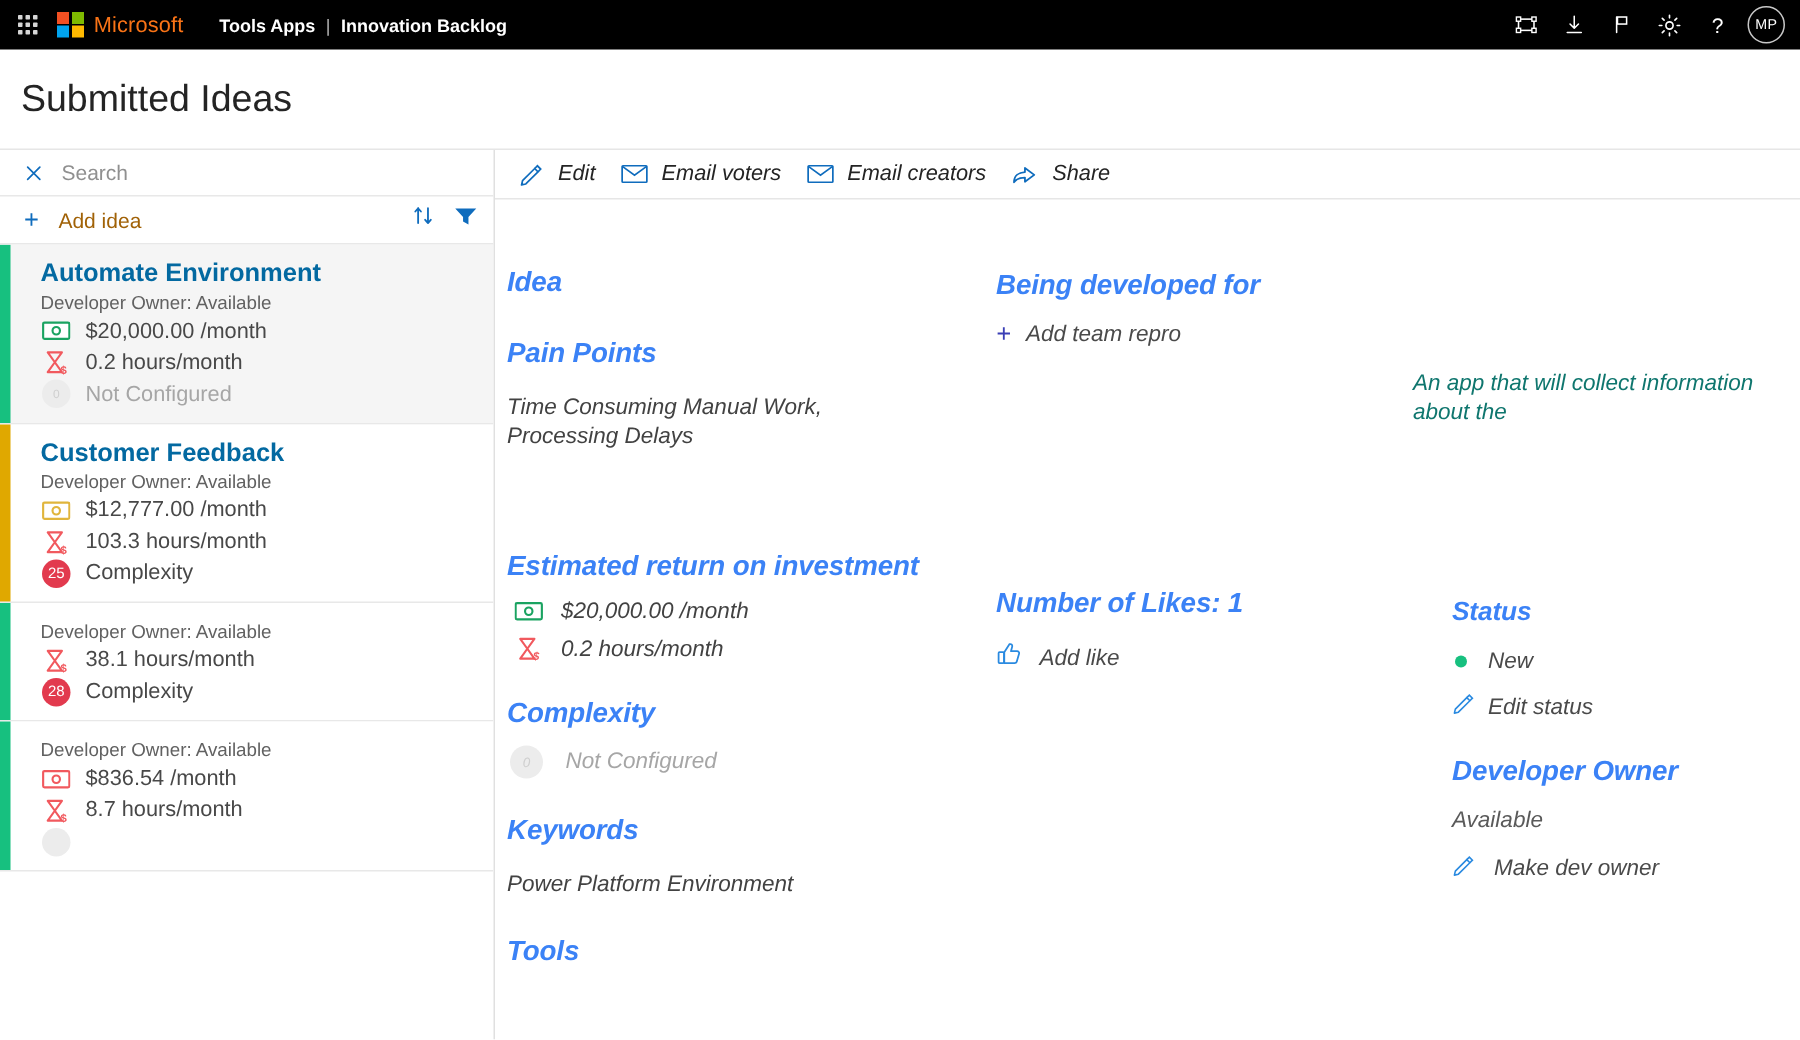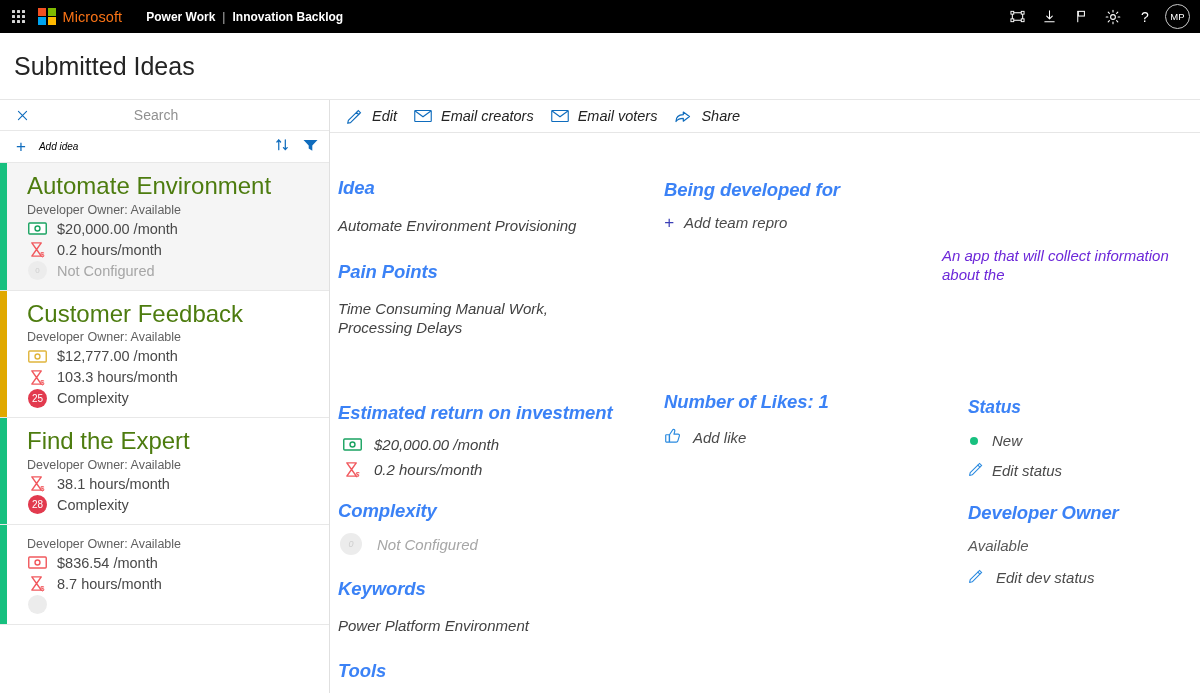--- a/index.html
+++ b/index.html
@@ -76,43 +76,43 @@
     overflow: hidden;
   }
   .search-row {
     height: 31px; display: flex; align-items: center;
     border-bottom: 1px solid #e8e8e8;
     padding-left: 16px; gap: 12px;
   }
   .x-icon { color: #0f6cbd; font-size: 15px; line-height: 1; display:flex; }
   .search-input {
     border: none; outline: none; font-size: 14px; color: #616161;
-    font-family: "Liberation Sans", sans-serif; background: transparent; width: 230px; text-align: center;
+    font-family: "Liberation Sans", sans-serif; background: transparent; width: 230px;
   }
   .search-input::placeholder { color: #909090; }
 
   .addrow {
     height: 32px; display: flex; align-items: center;
     border-bottom: 1px solid #e8e8e8;
     padding: 0 10px 0 16px; position: relative;
   }
   .plus-icon { color: #0f6cbd; font-size: 17px; line-height: 1; font-weight: 300; }
-  .addrow-label { font-size: 10px; color: #000000; margin-left: 13px; font-style: italic; }
+  .addrow-label { font-size: 14px; color: #a16207; margin-left: 13px; }
   .addrow-tools { margin-left: auto; display: flex; align-items: center; gap: 12px; }
 
   .cards { flex: 1; overflow-y: hidden; }
   .card {
     display: flex; border-bottom: 1px solid #e8e8e8;
     background: #ffffff; padding: 0;
   }
   .card.selected { background: #f5f5f5; }
   .card-stripe { width: 7px; min-width: 7px; }
   .card-body { padding: 9px 0 10px 20px; flex: 1; }
   .card-title {
-    font-size: 24px; color: #4d7c0f; font-weight: normal; line-height: 1.15;
+    font-size: 17px; color: #0369a1; font-weight: bold; line-height: 1.15;
     white-space: nowrap; overflow: hidden;
   }
   .card-owner { font-size: 12.5px; color: #616161; margin-top: 3px; }
   .card-line {
     display: flex; align-items: center; gap: 9px; margin-top: 3px;
     font-size: 14.5px; color: #484848;
   }
   .card-line.muted { color: #a6a6a6; }
   .ico { width: 21px; min-width: 21px; height: 18px; display: flex; align-items: center; justify-content: center; }
   .cbadge {
@@ -146,21 +146,21 @@
   .link-row {
     display: flex; align-items: center; gap: 10px;
     font-size: 15px; color: #4a4a4a;
   }
   .link-row .plus { color: #3b3fb6; font-size: 17px; line-height: 1; }
   .metric-row {
     display: flex; align-items: center; gap: 11px;
     font-size: 15px; color: #424242;
   }
   .status-dot { width: 8px; height: 8px; border-radius: 50%; background: #17c07f; }
-  .float-text { font-size: 15px; color: #6d28d9; line-height: 1.28; }
+  .float-text { font-size: 15px; color: #0f766e; line-height: 1.28; }
 </style>
 </head>
 <body>
 
 <div class="topbar">
   <div class="waffle">
     <div class="waffle-grid">
       <i></i>
         <i></i>
         <i></i>
@@ -175,21 +175,21 @@
   <div class="ms-logo">
     <div class="ms-squares">
       <i style="background:#f25022"></i>
         <i style="background:#7fba00"></i>
       <i style="background:#00a4ef"></i>
         <i style="background:#ffb900"></i>
     </div>
     <span class="ms-name">Microsoft</span>
   </div>
   <div class="app-name">
-    <span>Power Work</span>
+    <span>Tools Apps</span>
     <span class="app-sep">|</span>
     <span>Innovation Backlog</span>
   </div>
   <div class="topbar-right">
     <div class="tb-icon">
       <svg width="15" height="15" viewBox="0 0 16 16">
           <rect x="2.5" y="4" width="11" height="8" fill="none" stroke="#fff" stroke-width="1.1"></rect>
           <rect x="1" y="2.5" width="3" height="3" fill="#000" stroke="#fff" stroke-width="1"></rect>
           <rect x="12" y="2.5" width="3" height="3" fill="#000" stroke="#fff" stroke-width="1"></rect>
           <rect x="1" y="10.5" width="3" height="3" fill="#000" stroke="#fff" stroke-width="1"></rect>
@@ -319,21 +319,20 @@
               <span class="cbadge">25</span>
             </span>
             <span>Complexity</span>
           </div>
         </div>
       </div>
 
       <div class="card">
         <div class="card-stripe" style="background:#17c07f"></div>
         <div class="card-body">
-          <div class="card-title">Find the Expert</div>
           <div class="card-owner">Developer Owner: Available</div>
           <div class="card-line">
             <span class="ico">
               <svg width="19" height="17" viewBox="0 0 20 18">
                   <path d="M4 2h10L9 9l5 7H4l5-7z" fill="none" stroke="#f1595e" stroke-width="1.5" stroke-linejoin="round"></path>
                   <text x="13" y="17" font-size="8" fill="#f1595e" font-family="Liberation Sans, sans-serif" font-weight="bold">$</text>
                 </svg>
             </span>
             <span>38.1 hours/month</span>
           </div>
@@ -392,46 +391,45 @@
         </span>
         <span>Edit</span>
       </div>
       <div class="cmd">
         <span>
           <svg width="18" height="14" viewBox="0 0 19 14">
               <rect x="0.8" y="1.2" width="17.4" height="11.6" rx="0.6" fill="none" stroke="#0f6cbd" stroke-width="1.2"></rect>
               <path d="M1.2 1.8l8.3 6 8.3-6" fill="none" stroke="#0f6cbd" stroke-width="1.2"></path>
             </svg>
         </span>
-        <span>Email creators</span>
+        <span>Email voters</span>
       </div>
       <div class="cmd">
         <span>
           <svg width="18" height="14" viewBox="0 0 19 14">
               <rect x="0.8" y="1.2" width="17.4" height="11.6" rx="0.6" fill="none" stroke="#0f6cbd" stroke-width="1.2"></rect>
               <path d="M1.2 1.8l8.3 6 8.3-6" fill="none" stroke="#0f6cbd" stroke-width="1.2"></path>
             </svg>
         </span>
-        <span>Email voters</span>
+        <span>Email creators</span>
       </div>
       <div class="cmd">
         <span>
           <svg width="18" height="16" viewBox="0 0 18 16">
               <path d="M2 13.5c0-4.3 3-6.6 7.3-6.8V4L15.5 8.6 9.3 13.2v-2.8C5.9 10.4 3.6 11.3 2 13.5z" fill="none" stroke="#0f6cbd" stroke-width="1.2" stroke-linejoin="round"></path>
             </svg>
         </span>
         <span>Share</span>
       </div>
     </div>
 
     <div class="content">
 
       <div style="position:absolute; left:8px; top:44px; width:340px;">
         <div class="sec-head">Idea</div>
-        <div class="sec-text" style="margin-top:18px;">Automate Environment Provisioning</div>
 
         <div class="sec-head" style="margin-top:25px;">Pain Points</div>
         <div class="sec-text" style="margin-top:17px; width:255px;">Time Consuming Manual Work, Processing Delays</div>
 
         <div class="sec-head" style="margin-top:65px;">Estimated return on investment</div>
         <div class="metric-row" style="margin-top:11px; margin-left:4px;">
           <span class="ico">
             <svg width="19" height="13" viewBox="0 0 20 13">
                 <rect x="0.8" y="0.8" width="18.4" height="11.4" rx="1" fill="#fff" stroke="#1aa361" stroke-width="1.5"></rect>
                 <circle cx="10" cy="6.5" r="2.6" fill="none" stroke="#1aa361" stroke-width="1.5"></circle>
@@ -503,19 +501,19 @@
 
         <div class="sec-head" style="margin-top:22px;">Developer Owner</div>
         <div class="sec-text" style="margin-top:13px; color:#5a5a5a;">Available</div>
         <div class="link-row" style="margin-top:12px; gap:12px;">
           <span>
             <svg width="16" height="16" viewBox="0 0 18 18">
                 <path d="M2.5 13.2l8.6-8.6 2.3 2.3-8.6 8.6-3 0.7z" fill="none" stroke="#2a8ae0" stroke-width="1.2" stroke-linejoin="round"></path>
                 <path d="M11.1 4.6l1.9-1.9 2.3 2.3-1.9 1.9" fill="none" stroke="#2a8ae0" stroke-width="1.2"></path>
               </svg>
           </span>
-          <span>Edit dev status</span>
+          <span>Make dev owner</span>
         </div>
       </div>
 
     </div>
   </div>
 </div>
 
 </body></html>

